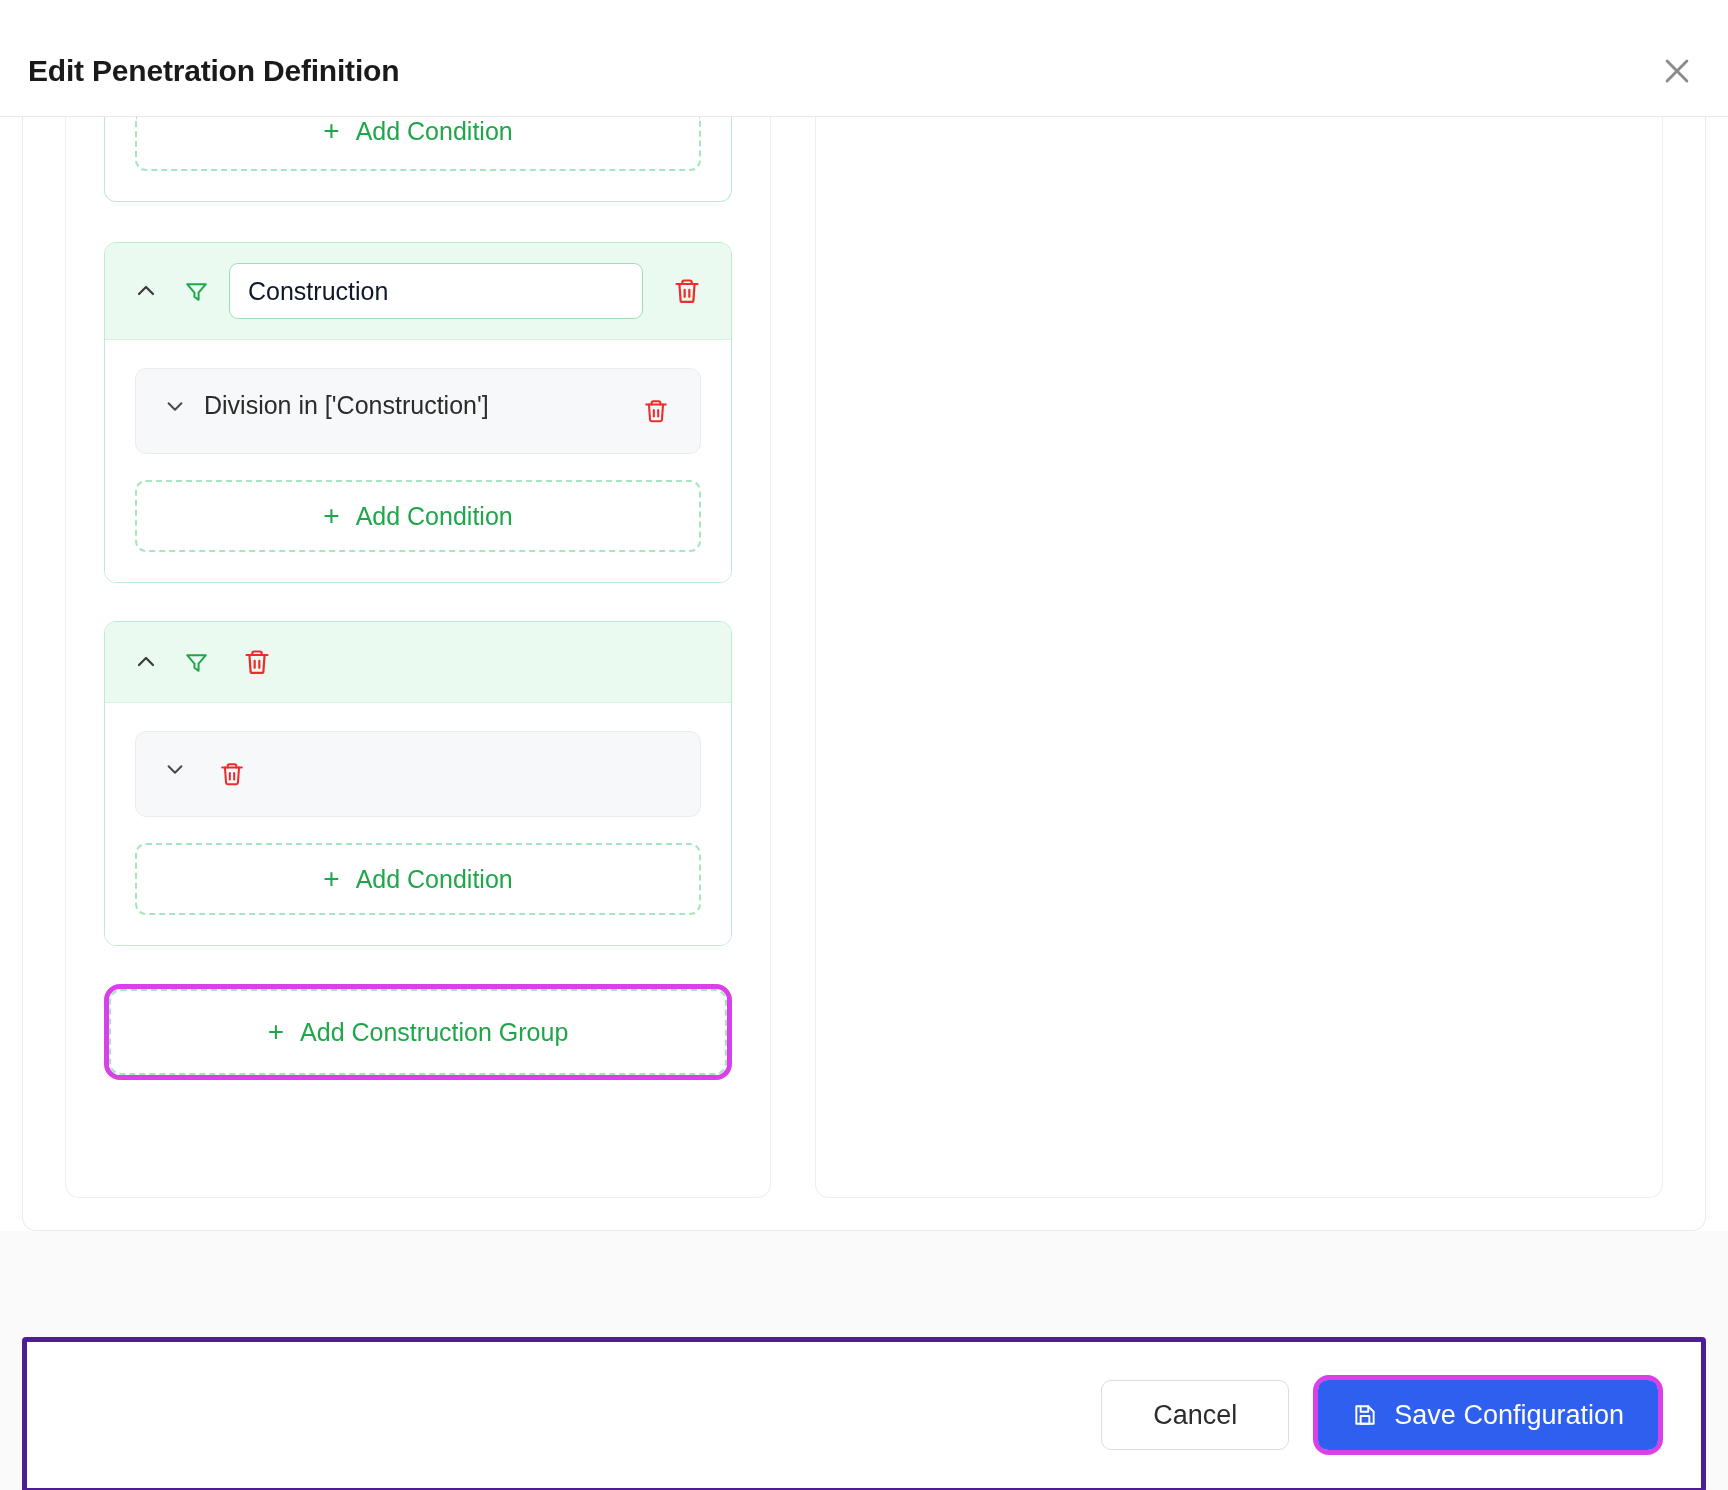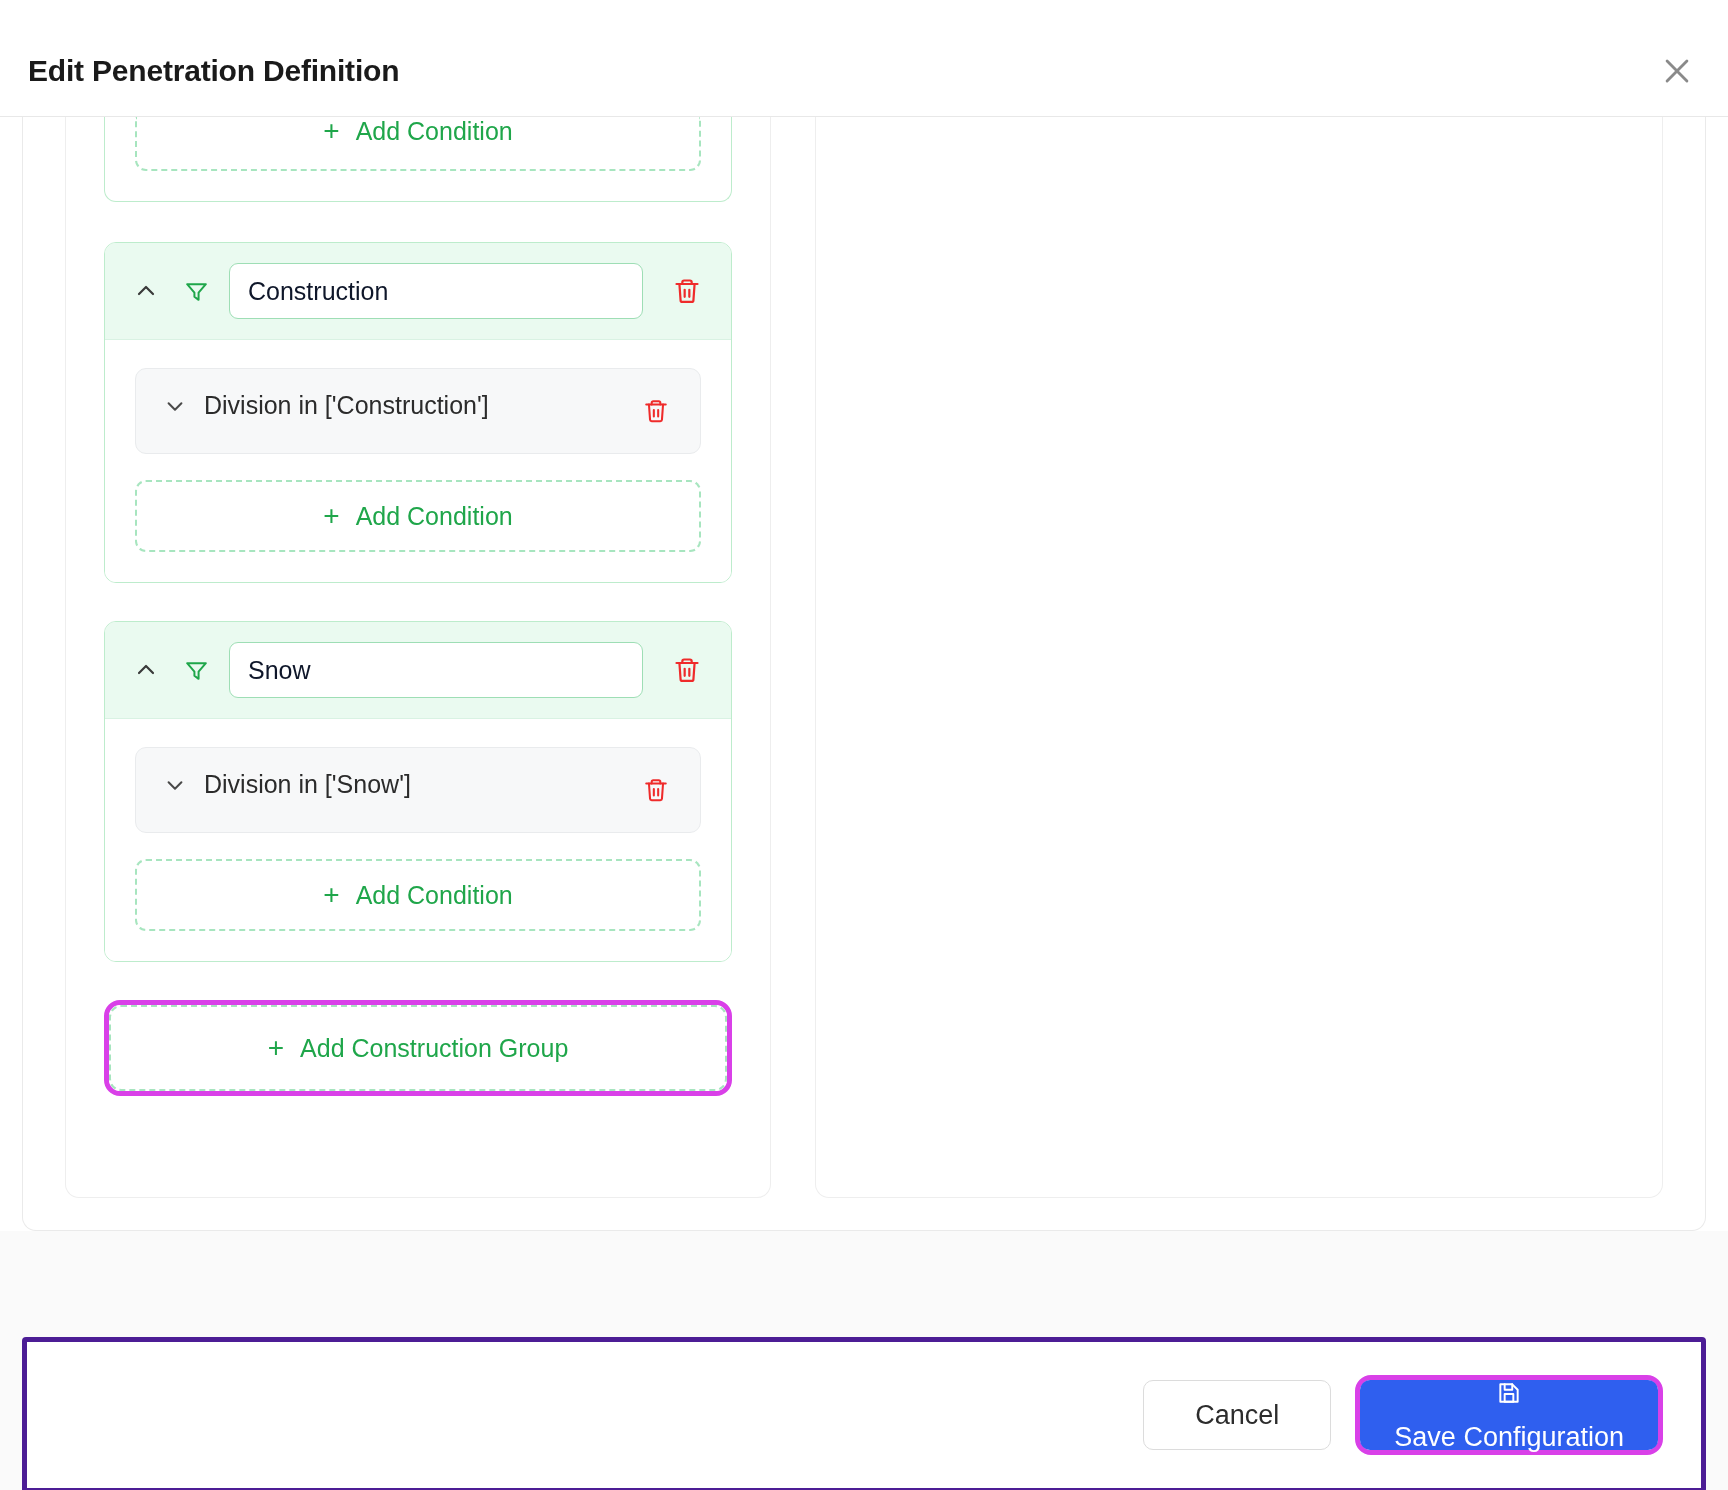--- a/index.html
+++ b/index.html
@@ -260,21 +260,20 @@
     border: none;
     border-radius: 10px;
     background: #2f5fef;
     color: #ffffff;
     font-family: "Liberation Sans", sans-serif;
     font-size: 27px;
     display: inline-flex;
     align-items: center;
     gap: 16px;
     cursor: pointer;
-    flex-direction: column;
   }
   .btn-save svg { display:block; }
 </style>
 </head>
 <body>
 
 <div class="modal">
 
   <div class="modal-header">
     <div class="modal-title">Edit Penetration Definition</div>
@@ -353,39 +352,37 @@
             <button class="chev-btn">
               <svg width="24" height="24" viewBox="0 0 24 24" fill="none" stroke="#3a3a3a" stroke-width="2.2" stroke-linecap="round" stroke-linejoin="round">
                 <polyline points="5 15 12 8 19 15"></polyline>
               </svg>
             </button>
             <button class="funnel-btn">
               <svg width="25" height="25" viewBox="0 0 24 24" fill="none" stroke="#1fa64a" stroke-width="1.9" stroke-linecap="round" stroke-linejoin="round">
                 <polygon points="3 5 21 5 14 13 14 20 10 17 10 13"></polygon>
               </svg>
             </button>
-            <input class="group-name-input" type="text" value="Snow" style="">
             <button class="trash-btn">
               <svg width="28" height="28" viewBox="0 0 24 24" fill="none" stroke="#ef2b2b" stroke-width="1.9" stroke-linecap="round" stroke-linejoin="round">
                 <polyline points="3 6 21 6"></polyline>
                 <path d="M8 6V4.5A1.5 1.5 0 0 1 9.5 3h5A1.5 1.5 0 0 1 16 4.5V6"></path>
                 <path d="M5.5 6l1 14a1.5 1.5 0 0 0 1.5 1.4h8a1.5 1.5 0 0 0 1.5-1.4l1-14"></path>
                 <line x1="10" y1="11" x2="10" y2="17"></line>
                 <line x1="14" y1="11" x2="14" y2="17"></line>
               </svg>
             </button>
           </div>
           <div class="pen-group-body">
             <div class="condition-row">
               <button class="cond-chev">
                 <svg width="22" height="22" viewBox="0 0 24 24" fill="none" stroke="#4a4a4a" stroke-width="2.2" stroke-linecap="round" stroke-linejoin="round">
                   <polyline points="5 9 12 16 19 9"></polyline>
                 </svg>
               </button>
-              <span class="cond-label">Division in ['Snow']</span>
               <button class="trash-btn">
                 <svg width="26" height="26" viewBox="0 0 24 24" fill="none" stroke="#ef2b2b" stroke-width="1.9" stroke-linecap="round" stroke-linejoin="round">
                   <polyline points="3 6 21 6"></polyline>
                   <path d="M8 6V4.5A1.5 1.5 0 0 1 9.5 3h5A1.5 1.5 0 0 1 16 4.5V6"></path>
                   <path d="M5.5 6l1 14a1.5 1.5 0 0 0 1.5 1.4h8a1.5 1.5 0 0 0 1.5-1.4l1-14"></path>
                   <line x1="10" y1="11" x2="10" y2="17"></line>
                   <line x1="14" y1="11" x2="14" y2="17"></line>
                 </svg>
               </button>
             </div>

